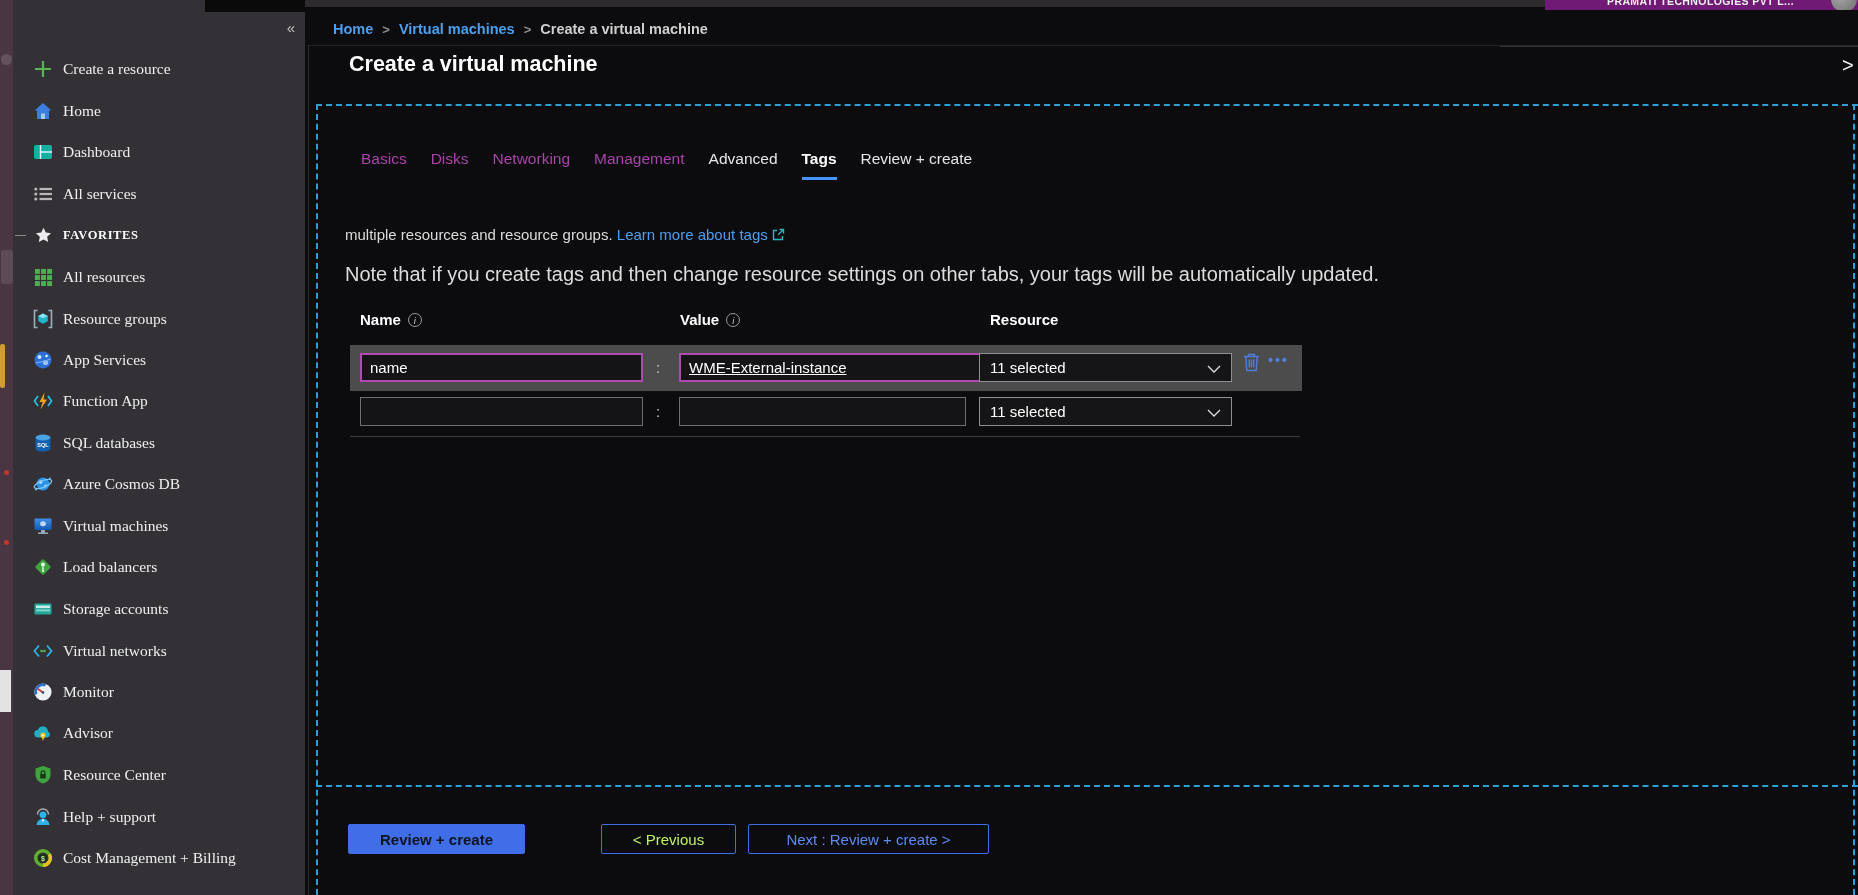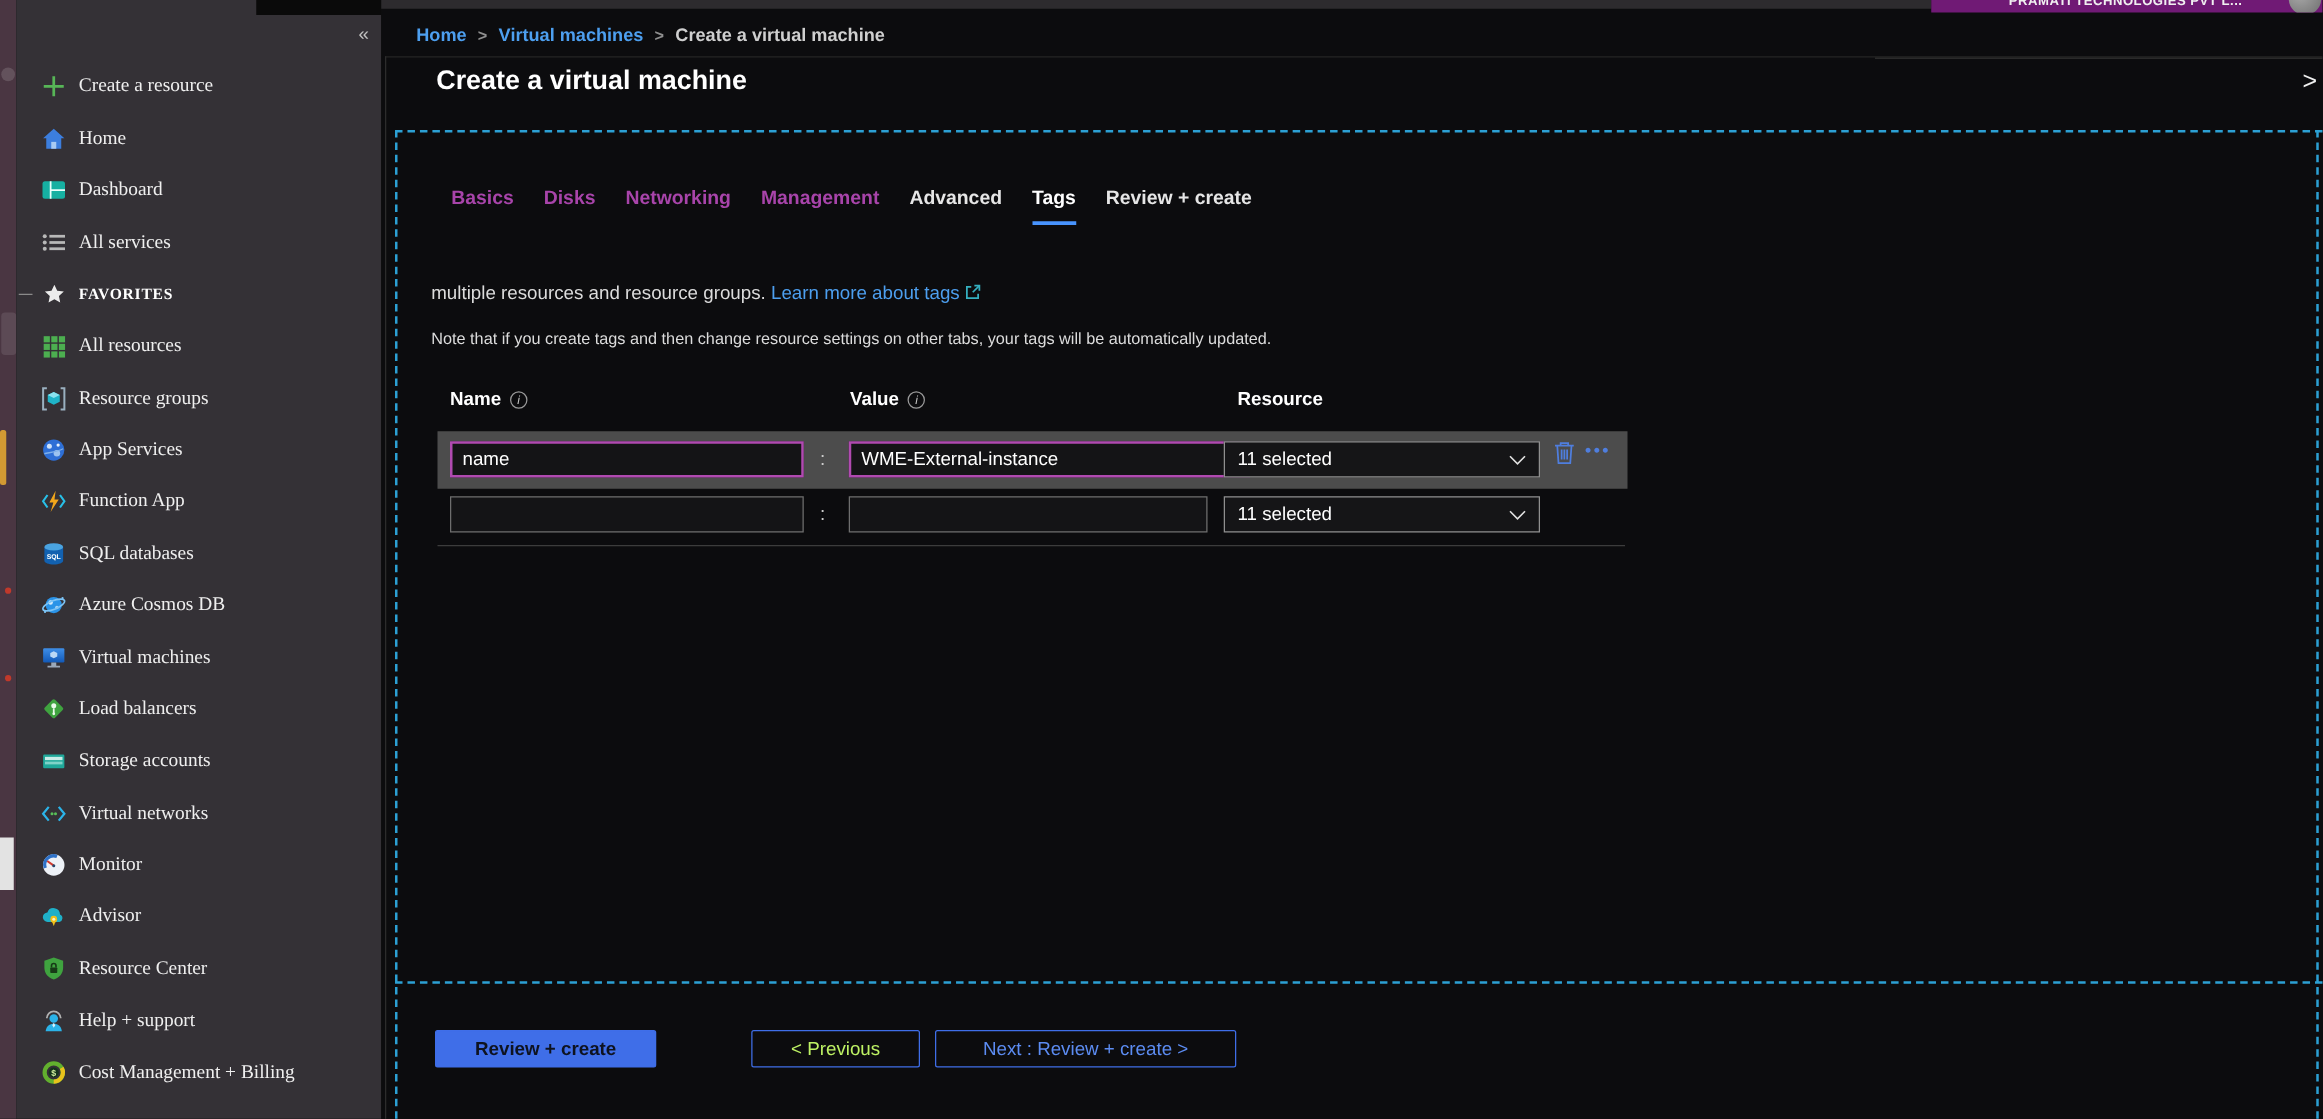--- a/index.html
+++ b/index.html
@@ -52,30 +52,30 @@
 
   
   .dash { border:0 dashed #2ca0d4; }
   #dash-top    { left:316px; top:104px; width:1542px; height:0; border-top-width:2px; }
   #dash-left   { left:316px; top:104px; width:0; height:791px; border-left-width:2px; }
   #dash-bottom { left:316px; top:785px; width:1542px; height:0; border-top-width:2px; }
   #dash-right  { left:1853px; top:104px; width:0; height:791px; border-left-width:2px; }
 
   
   #tabs { left:361px; top:150px; display:flex; gap:24px; }
-  .tab { font-size:15.5px; padding-bottom:9px; cursor:pointer; white-space:nowrap;font-weight:bold; }
+  .tab { font-size:15.5px; padding-bottom:9px; cursor:pointer; white-space:nowrap; }
   .tab.visited { color:#a844aa; }
   .tab.default { color:#e6e6e6; }
   .tab.active { color:#ffffff; font-weight:600; border-bottom:3px solid #4894fe; }
 
   
   #tags-desc { left:345px; top:202px; font-size:15px; color:#dcdcdc; line-height:22px; }
   #learn-more { color:#4d9fef; cursor:pointer; }
   #ext-icon { margin-left:4px; vertical-align:-1px; }
-  #tags-note { left:345px; top:263px; font-size:13px; color:#dcdcdc; }
+  #tags-note { left:345px; top:263px; font-size:20px; color:#dcdcdc; }
 
   
   .col-head { top:311px; font-size:15px; font-weight:bold; color:#ffffff; }
   #head-name { left:360px; } #head-value { left:680px; } #head-resource { left:990px; }
   .info { display:inline-block; width:14px; height:14px; border:1px solid #9a9a9a;
     border-radius:50%; color:#c8c8c8; font-size:9.5px; font-weight:normal; font-style:italic;
     text-align:center; line-height:13px; margin-left:7px; vertical-align:1px; }
   #row1-bg { left:350px; top:345px; width:952px; height:46px; background:#4c4c4c; }
   .tag-input { position:absolute; height:29px; background:#141416; color:#fff;
     font-size:15px; font-family:"Liberation Sans",sans-serif; padding:0 8px; outline:none; }
@@ -391,21 +391,21 @@
   <span>Value</span><span class="info">i</span>
 </div>
 <div class="abs col-head" id="head-resource">
   <span>Resource</span>
 </div>
 
 <div class="abs" id="row1-bg"></div>
 
 <input class="tag-input b-magenta" style="left: 360px; top: 353px; width: 283px;" value="name">
 <span class="colon" style="left:656px;top:359px">:</span>
-<input class="tag-input b-magenta" style="left: 679px; top: 353px; width: 321px;" value="WME-External-instance">
+<input class="tag-input b-magenta" style="left: 679px; top: 353px; width: 321px; text-decoration: underline;" value="WME-External-instance">
 <div class="dropdown" style="left:979px;top:353px">
   <span class="dd-label">11 selected</span>
   <span><svg width="14" height="8" viewBox="0 0 14 8">
         <path d="M1 1l6 6 6-6" fill="none" stroke="#e0e0e0" stroke-width="1.3"></path>
       </svg></span>
 </div>
 <span class="abs" id="trash-btn"><svg width="17" height="20" viewBox="0 0 17 20" fill="none" stroke="#4f7ede" stroke-width="1.4">
       <path d="M1 4.5h15"></path>
       <path d="M5.5 4.5v-2h6v2"></path>
       <path d="M2.8 4.5l1 14h9.4l1-14"></path>

